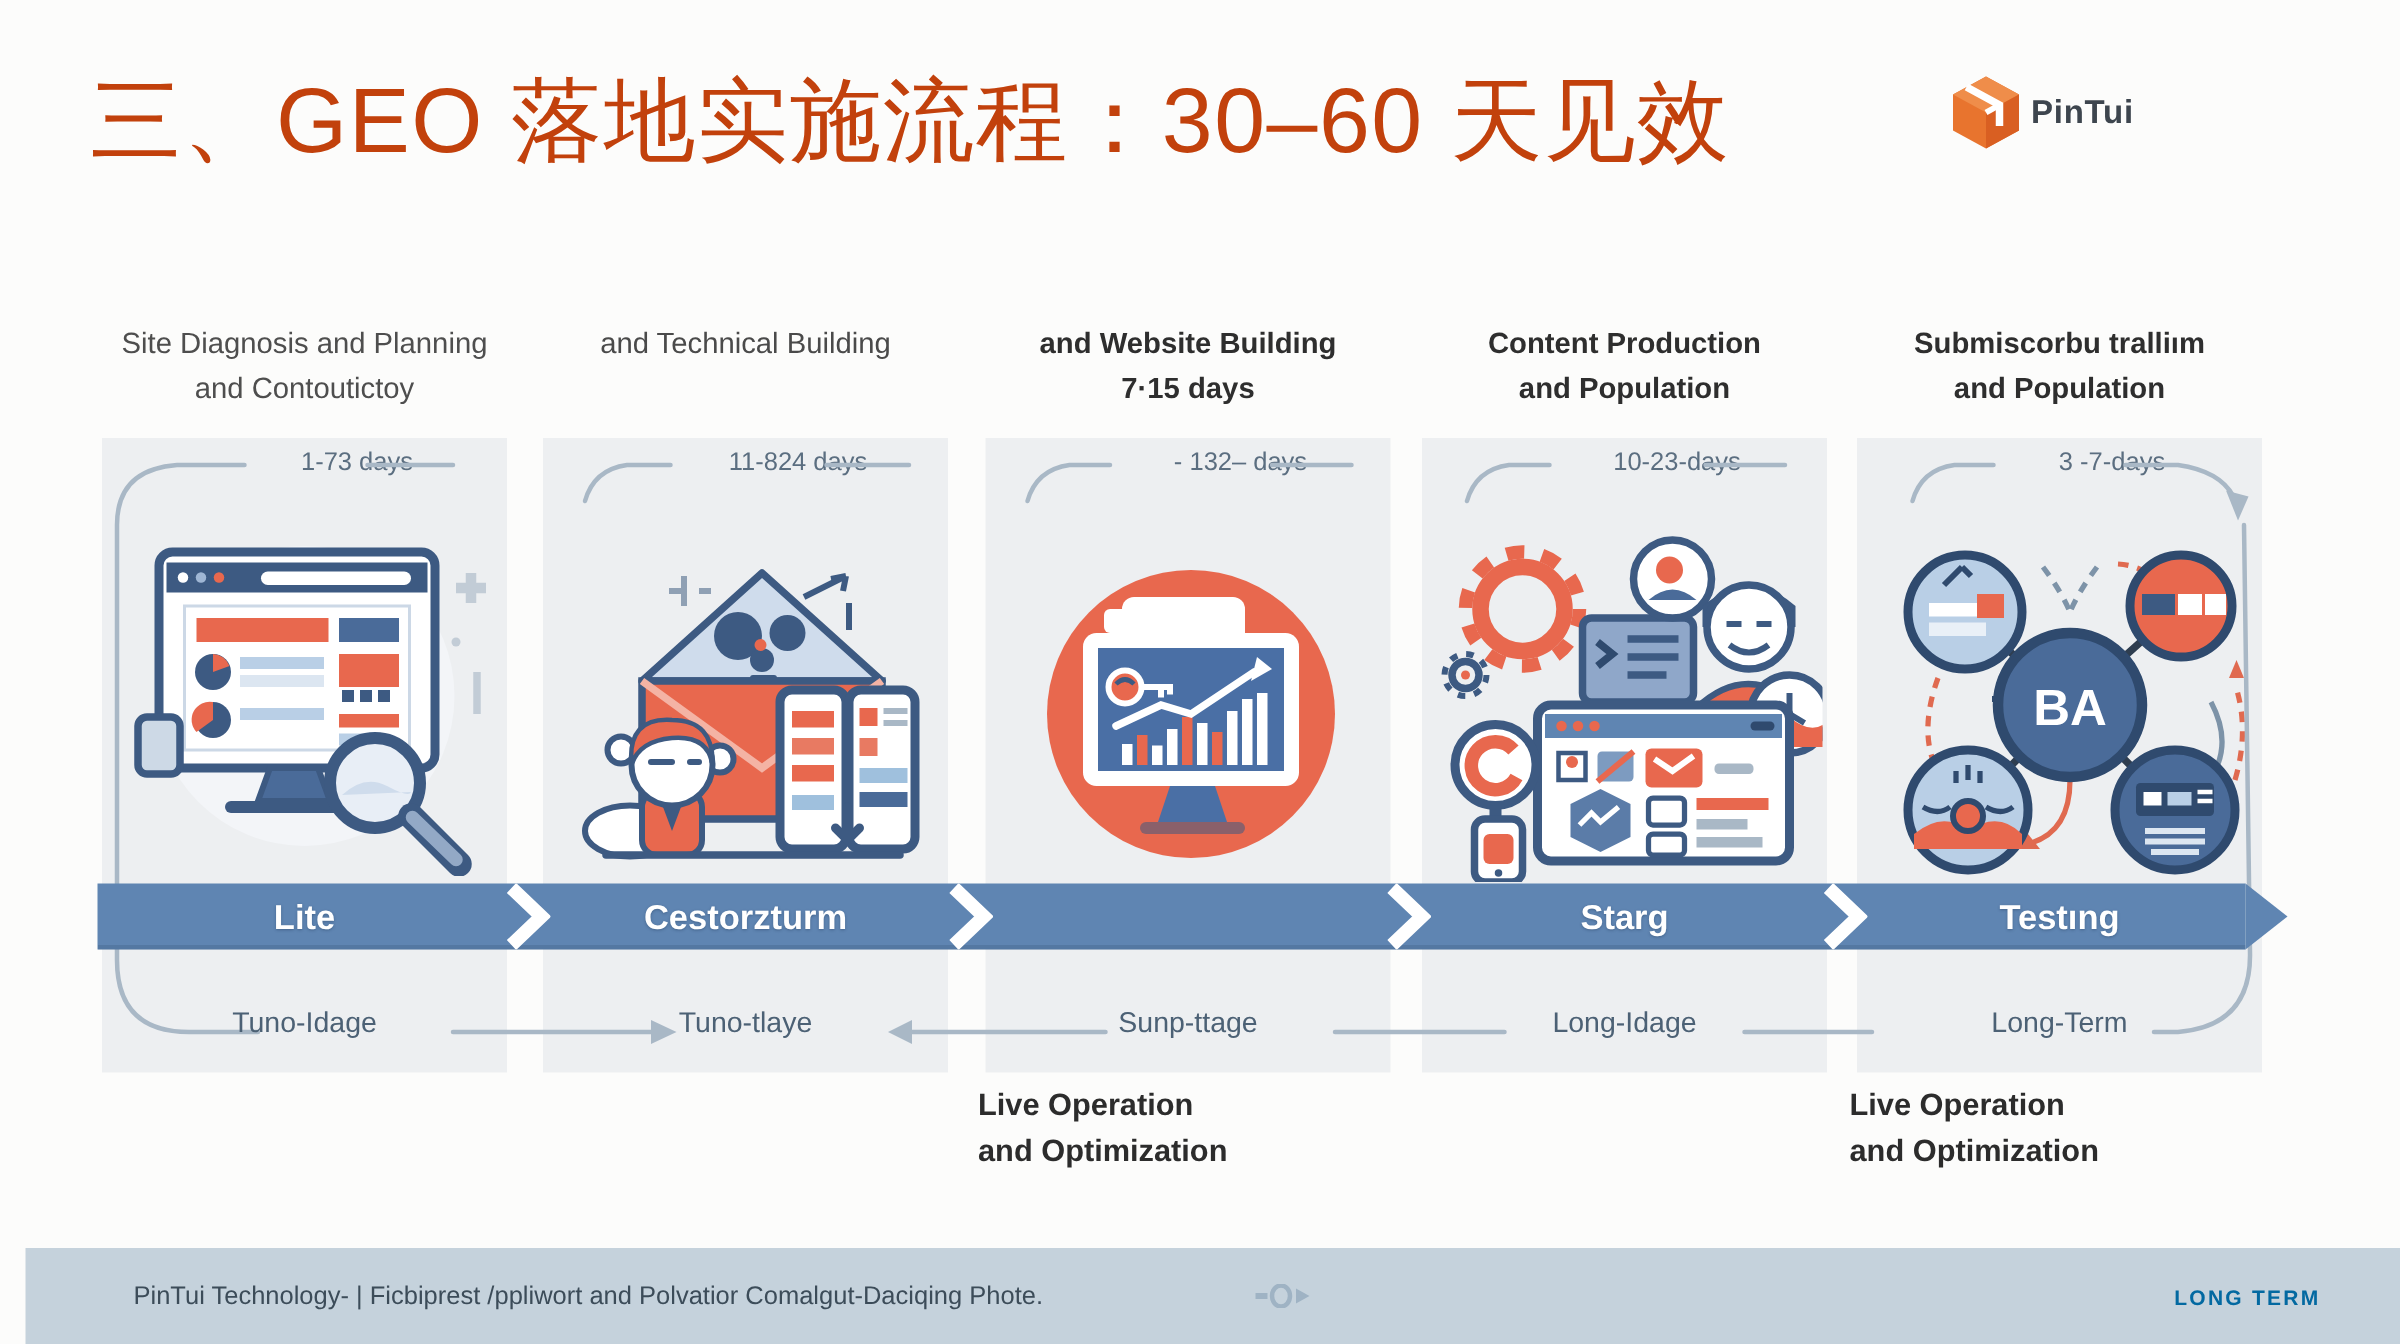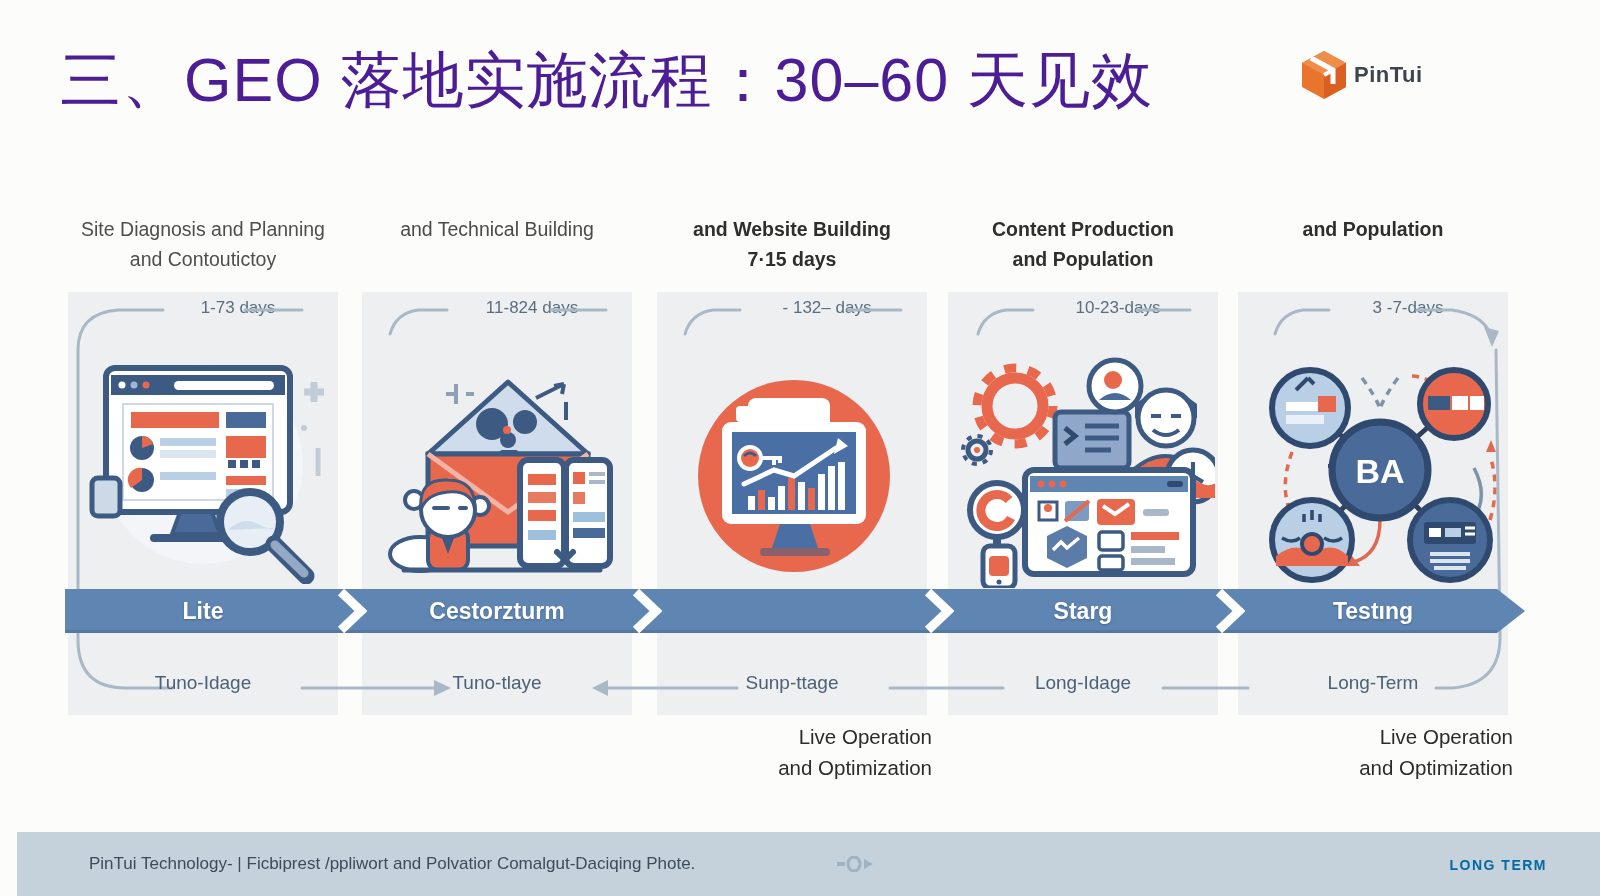--- a/index.html
+++ b/index.html
@@ -3,21 +3,21 @@
 <meta charset="utf-8">
 <style>
   html,body { margin:0; padding:0; }
   body {
     width:1600px; height:896px; position:relative; overflow:hidden;
     background:#fcfcfb;
     font-family:"Liberation Sans","DejaVu Sans",sans-serif;
   }
   .title {
     position:absolute; left:60px; top:40px; font-size:61px; font-weight:500;
-    color:#4c1d95; letter-spacing:1px; white-space:nowrap;
+    color:#c2410c; letter-spacing:1px; white-space:nowrap;
   }
   .logo { position:absolute; left:1301px; top:50px; display:flex; align-items:center; gap:7px; }
   .logo-text { font-size:22px; font-weight:700; color:#3d454e; letter-spacing:.5px; }
 
   
   .panel { position:absolute; top:292px; height:423px; width:270px; background:#edeff1; }
   .p1{left:68px}.p2{left:362px}.p3{left:657px}.p4{left:948px}.p5{left:1238px}
 
   .col-header { position:absolute; top:214px; width:280px; text-align:center;
                 font-size:19.5px; line-height:30px; color:#2e2e2e; }
@@ -42,22 +42,22 @@
   .stage { position:absolute; top:0; width:220px; height:44px; line-height:44px;
            text-align:center; color:#fff; font-weight:700; font-size:23px;
            text-shadow:0 1px 2px rgba(20,40,70,.35); }
   .s1{left:28px}.s2{left:322px}.s3{left:617px}.s4{left:908px}.s5{left:1198px}
   .chev { position:absolute; top:0; }
 
   .sublabel { position:absolute; top:672px; width:270px; text-align:center;
               font-size:19px; color:#4c6175; }
   .sl1{left:68px}.sl2{left:362px}.sl3{left:657px}.sl4{left:948px}.sl5{left:1238px}
 
-  .note { position:absolute; top:721px; width:280px; text-align:right;
-          font-size:20.5px; font-weight:400; color:#2c2c2c; line-height:31px; }
+  .note { position:absolute; top:721px; width:280px; text-align:left;
+          font-size:20.5px; font-weight:700; color:#2c2c2c; line-height:31px; }
   .n3{left:652px}.n5{left:1233px}
 
   .overlay { position:absolute; left:0; top:0; pointer-events:none; }
 
   .footerbar { position:absolute; left:0; top:832px; width:1600px; height:64px; background:#c5d2dc;margin-left:17px; }
   .footer-left { position:absolute; left:72px; top:22px; font-size:17px; color:#3c4c59; }
   .footer-right { position:absolute; right:70px; top:25px; font-size:14px; font-weight:700;
                   letter-spacing:1.5px; color:#0369a1; }
   .footer-orn { position:absolute; left:818px; top:24px; }
 </style>
@@ -92,20 +92,21 @@
 </div>
 <div class="col-header h3">
   <div class="l1">and Website Building</div>
   <div class="l2">7·15 days</div>
 </div>
 <div class="col-header h4">
   <div class="l1">Content Production</div>
   <div class="l2">and Population</div>
 </div>
 <div class="col-header h5">
+  <div class="l1">Submiscorbu tralliım</div>
   <div class="l2">and Population</div>
 </div>
 
 <div class="days d1">1-73 days</div>
 <div class="days d2">11-824 days</div>
 <div class="days d3">- 132– days</div>
 <div class="days d4">10-23-days</div>
 <div class="days d5">3 -7-days</div>
 
 <svg class="illu" style="left:78px;top:352px" width="250" height="232" viewBox="0 0 250 232">

